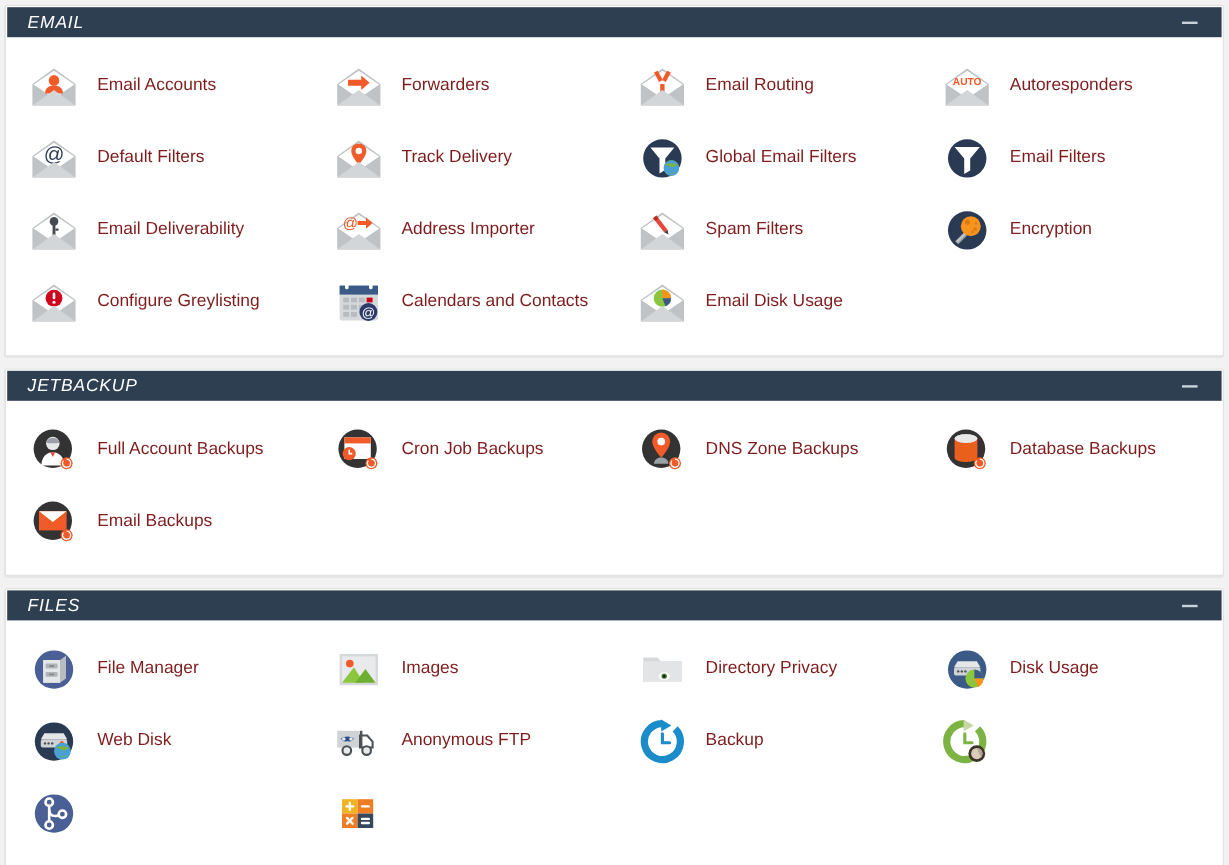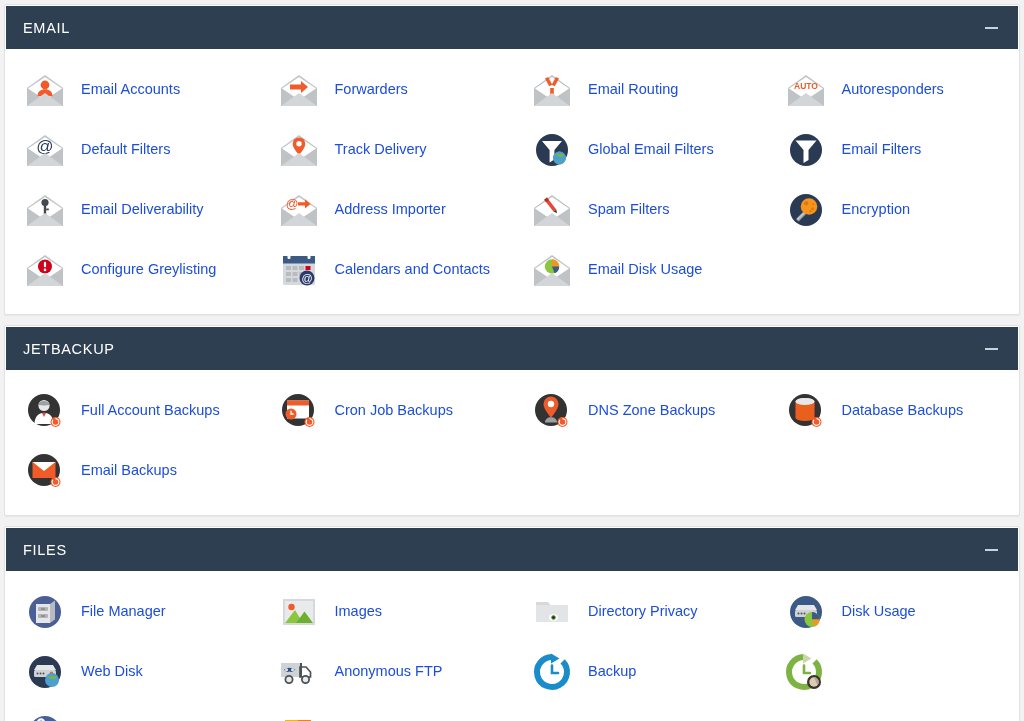--- a/index.html
+++ b/index.html
@@ -21,26 +21,27 @@
   .panel {
     background: #ffffff;
     border: 1px solid #e2e2e2;
     border-radius: 2px;
     box-shadow: 0 1px 1px rgba(0,0,0,.05);
     flex: 0 0 auto;
   }
   .panel-head {
     background: #31455b;
     background: #2e3f52;
-    height: 43px;
+    height: 25px;
     display: flex;
     align-items: center;
     justify-content: space-between;
     padding: 0 16px 0 17px;
     margin: 1px;
+    font-style: italic;
   }
   .panel-title {
     color: #ffffff;
     font-size: 14.5px;
     letter-spacing: .7px;
     font-weight: 400;
   }
   .collapse-btn {
     width: 22px; height: 22px;
     display: flex; align-items: center; justify-content: center;
@@ -62,21 +63,21 @@
   .item {
     display: flex;
     align-items: center;
     gap: 13px;
     padding: 8px 4px 8px 17px;
     text-decoration: none;
     min-height: 42px;
     cursor: pointer;
   }
   .item-label {
-    color: #1d4ed8;
+    color: #7f1d1d;
     font-size: 14.5px;
     line-height: 1.2;
     white-space: nowrap;
   }
   .ico {
     width: 46px; height: 44px;
     flex: 0 0 46px;
     position: relative;
     display: block;
   }

